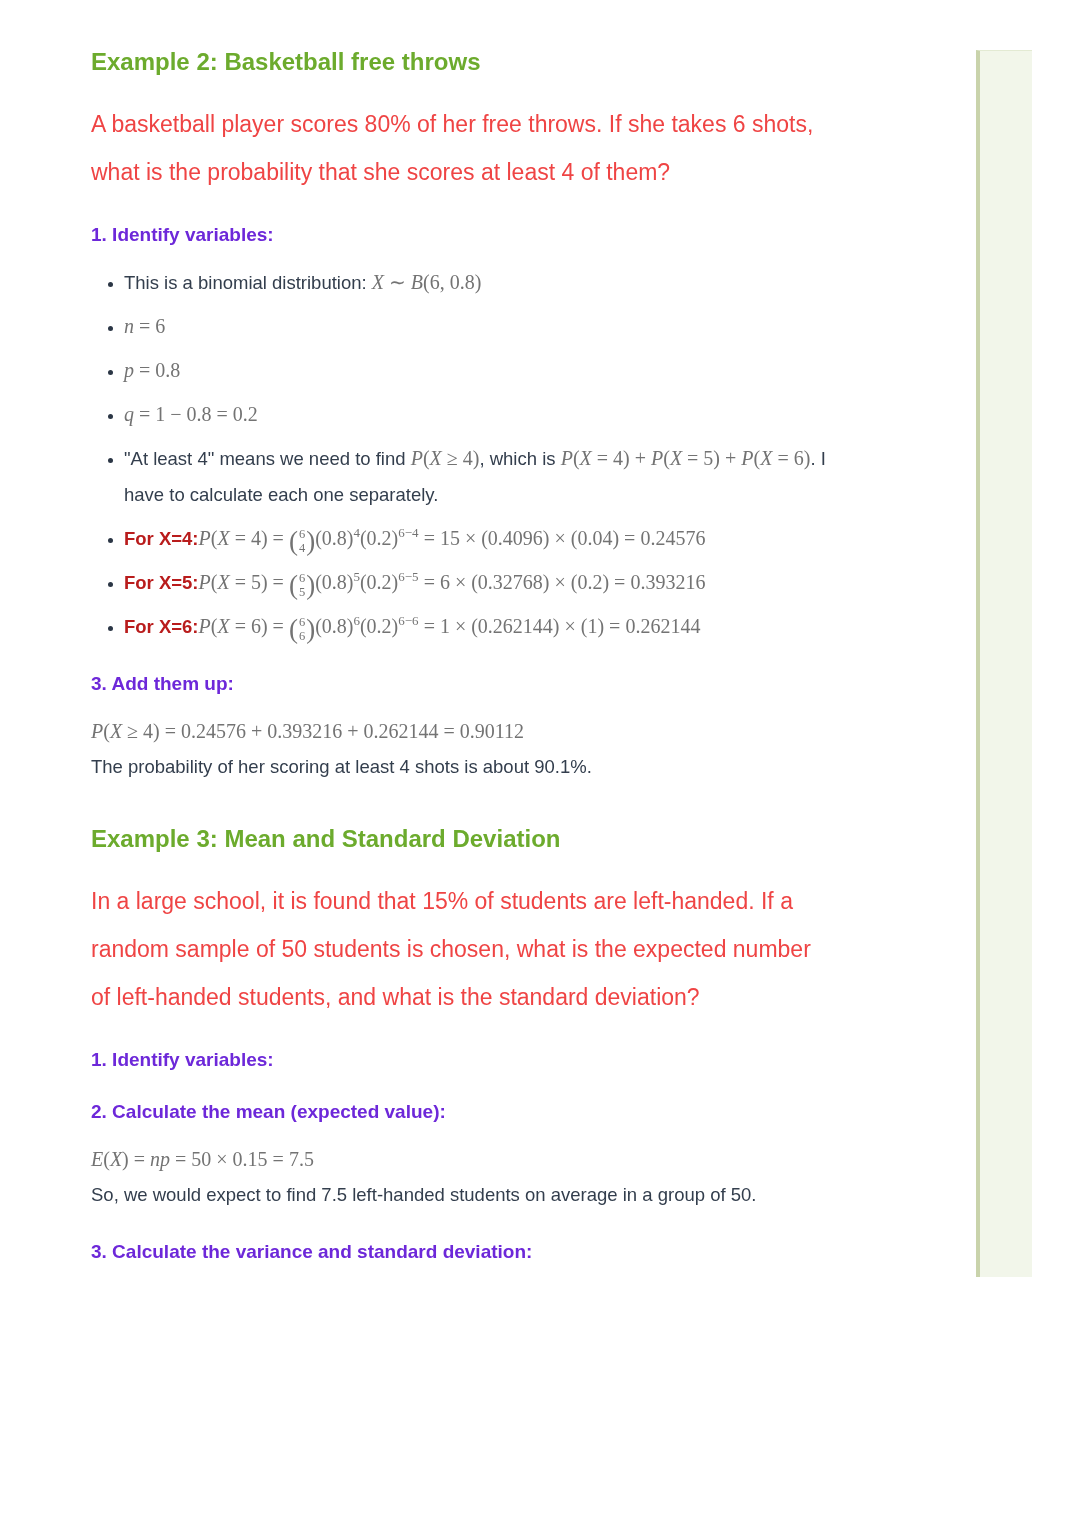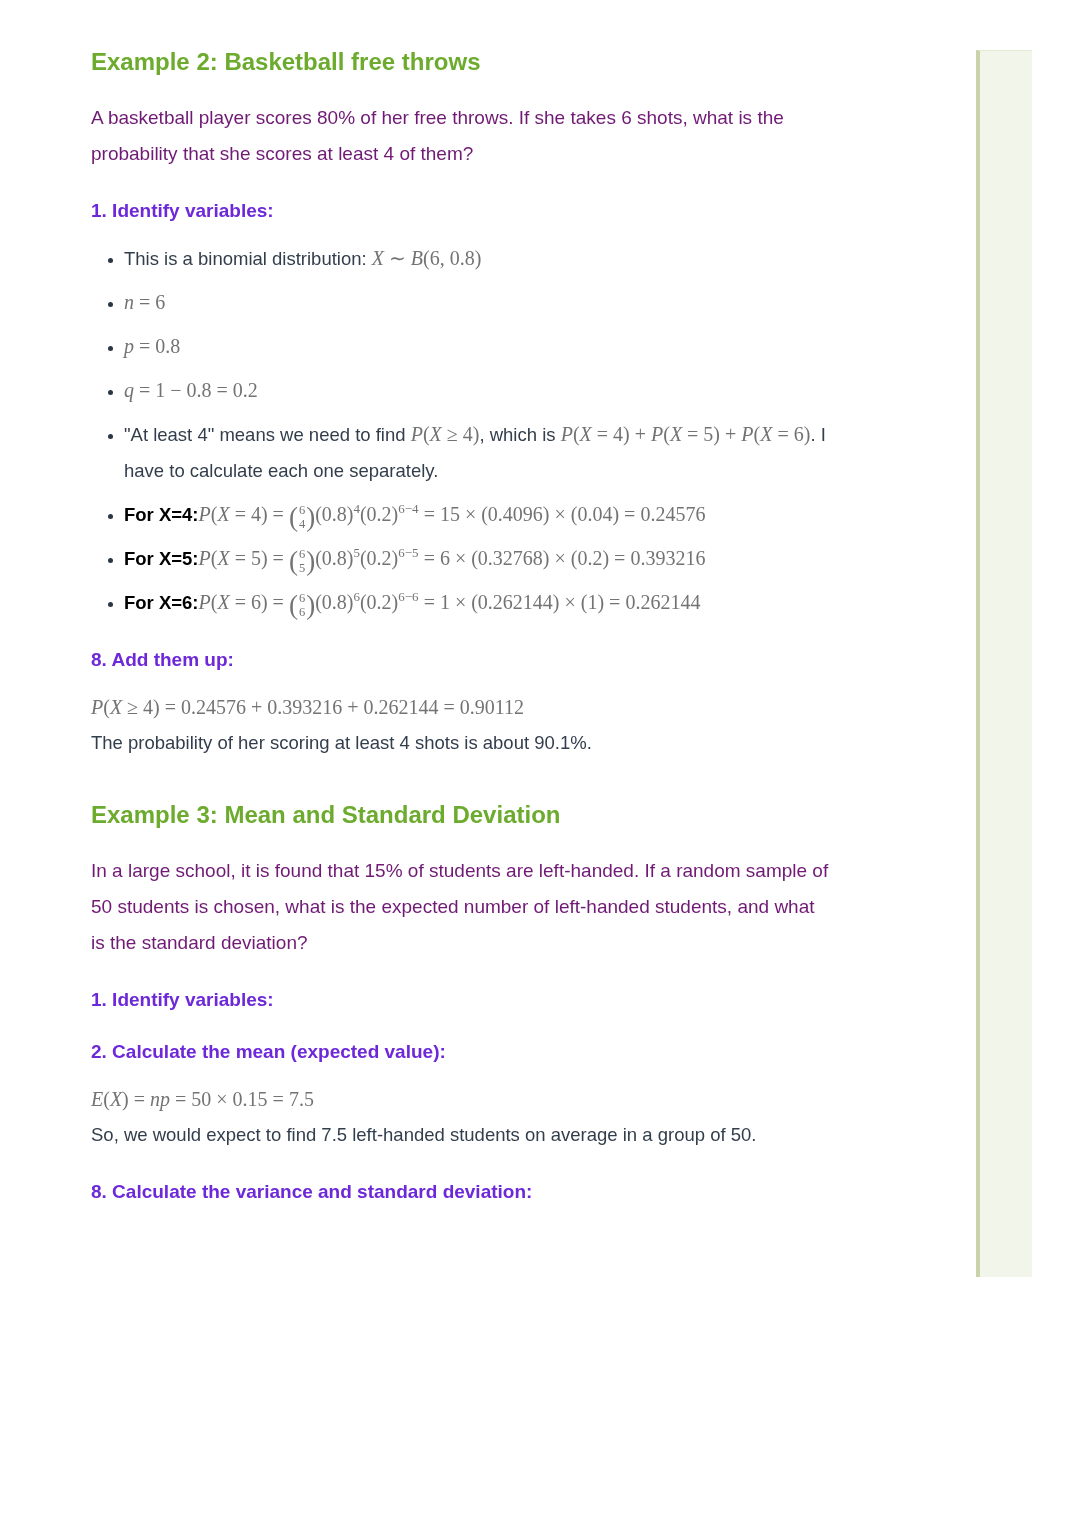--- a/index.html
+++ b/index.html
@@ -20,24 +20,24 @@
   }
   h2{
     font-size:24px;
     line-height:32px;
     font-weight:700;
     color:#6cab2d;
     margin:0 0 22px 0;
   }
   h2.ex3{margin-top:38px;}
   p.intro{
-    font-size:19px;
-    line-height:36px;
+    font-size:23px;
+    line-height:48px;
     margin:0 0 20px 0;
-    color:#701a75;
+    color:#ef4444;
   }
   h3.step{
     font-size:19px;
     line-height:26px;
     font-weight:700;
     color:#6d28d9;
     margin:26px 0 16px 0;
   }
   ul.blist{
     margin:0 0 6px 0;
@@ -58,21 +58,21 @@
     white-space:normal;
   }
   .math i{font-style:italic;}
   .math sup{font-size:13px;line-height:0;}
   .binom{display:inline-flex;align-items:center;vertical-align:-5px;}
   .binom .paren{font-size:27px;font-weight:400;line-height:1;}
   .binom .stack{
     display:inline-flex;flex-direction:column;align-items:center;
     font-size:12.5px;line-height:1.08;margin:0 1px;
   }
-  .calc-label{font-weight:700;color:#000000;}
+  .calc-label{font-weight:700;color:#b91c1c;}
   p.result{font-size:18.5px;line-height:36px;margin:0 0 20px 0;}
   .block{display:block;}
   .side-strip{
     position:absolute;
     left:976px;
     top:50px;
     width:56px;
     height:1428px;
     background:#f2f6ea;
     border-left:4px solid #c9d3ab;
@@ -143,39 +143,39 @@
                 <span class="paren">(</span>
                 <span class="stack">
                   <span>6</span>
                   <span>6</span>
                 </span>
                 <span class="paren">)</span>
               </span>(0.8)<sup>6</sup>(0.2)<sup>6−6</sup> = 1 × (0.262144) × (1) = 0.262144</span>
         </li>
       </ul>
 
-      <h3 class="step">8. Add them up:</h3>
+      <h3 class="step">3. Add them up:</h3>
       <p class="result">
         <span class="math block"><i>P</i>(<i>X</i> ≥ 4) = 0.24576 + 0.393216 + 0.262144 = 0.90112</span>
         <span class="block">The probability of her scoring at least 4 shots is about 90.1%.</span>
       </p>
     </section>
 
     <section>
       <h2 class="ex3">Example 3: Mean and Standard Deviation</h2>
       <p class="intro">In a large school, it is found that 15% of students are left-handed. If a random sample of 50 students is chosen, what is the expected number of left-handed students, and what is the standard deviation?</p>
 
       <h3 class="step">1. Identify variables:</h3>
 
       <h3 class="step">2. Calculate the mean (expected value):</h3>
       <p class="result">
         <span class="math block"><i>E</i>(<i>X</i>) = <i>np</i> = 50 × 0.15 = 7.5</span>
         <span>So, we would expect to find 7.5 left-handed students on average in a group of 50.</span>
       </p>
 
-      <h3 class="step">8. Calculate the variance and standard deviation:</h3>
+      <h3 class="step">3. Calculate the variance and standard deviation:</h3>
     </section>
 
   </main>
 
   <div class="side-strip"></div>
   <div class="watermark">(c) Knowunity 2025</div>
 </div>
 
 </body></html>

